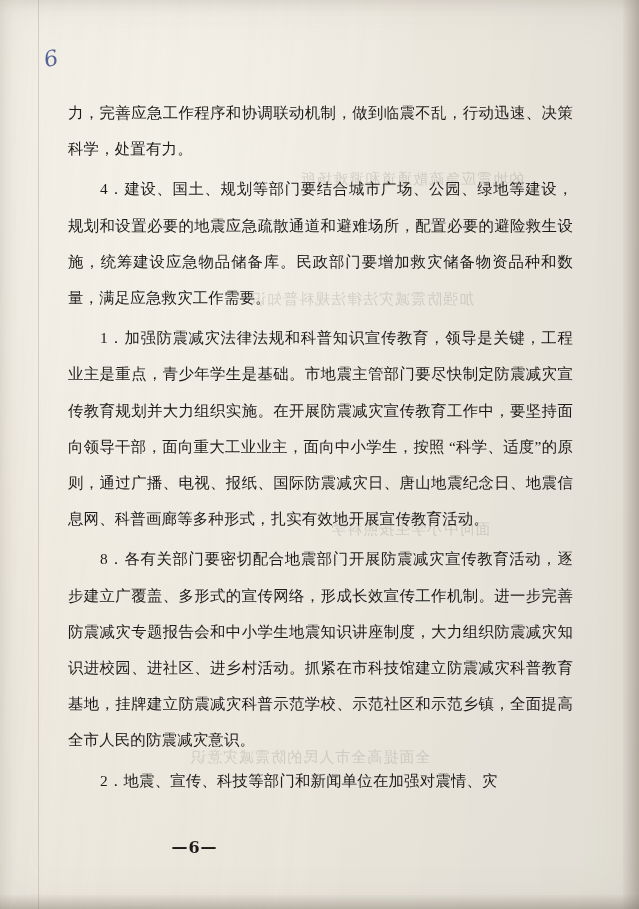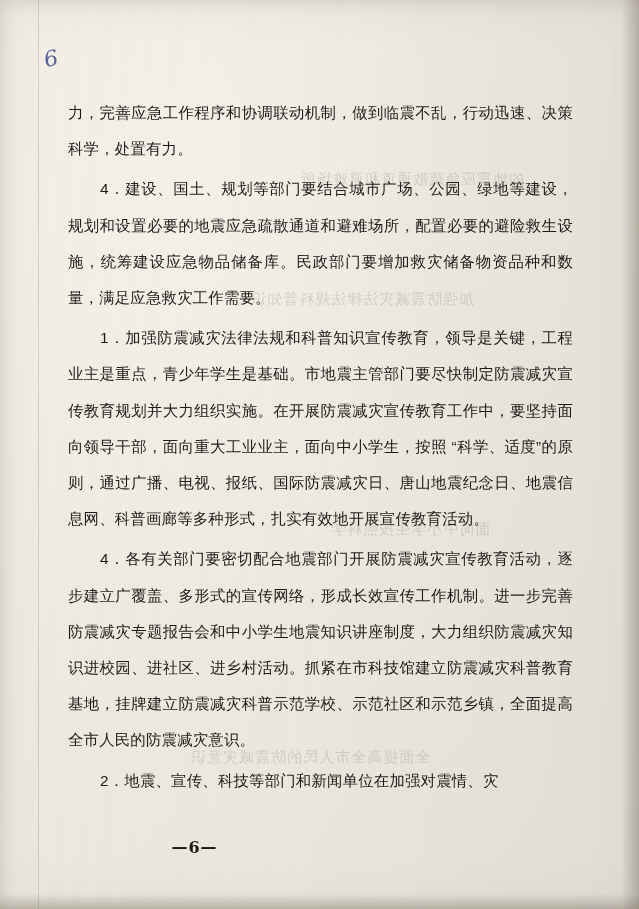--- a/index.html
+++ b/index.html
@@ -81,21 +81,21 @@
 
   .content {
     position: absolute;
     left: 68px;
     top: 95px;
     width: 505px;
   }
 
   p.para {
     margin: 0 0 4px 0;
-    font-family: Liberation Sans, sans-serif;
+    font-family: Liberation Serif, serif;
     font-size: 15.4px;
     line-height: 36.2px;
     color: #1d1c1a;
     text-align: justify;
     text-justify: inter-ideograph;
     letter-spacing: 0.2px;
     text-indent: 0;
   }
   p.indent {
     text-indent: 32px;
@@ -142,21 +142,21 @@
   <div class="bleed" style="left:250px; top:290px;">加强防震减灾法律法规科普知识</div>
   <div class="bleed" style="left:330px; top:520px;">面向中小学生按照科学</div>
   <div class="bleed" style="left:190px; top:748px;">全面提高全市人民的防震减灾意识</div>
 
   <div class="hand-mark">6</div>
 
   <div class="content">
     <p class="para">力，完善应急工作程序和协调联动机制，做到临震不乱，行动迅速、决策科学，处置有力。</p>
     <p class="para indent">4．建设、国土、规划等部门要结合城市广场、公园、绿地等建设，规划和设置必要的地震应急疏散通道和避难场所，配置必要的避险救生设施，统筹建设应急物品储备库。民政部门要增加救灾储备物资品种和数量，满足应急救灾工作需要。</p>
     <p class="para indent">1．加强防震减灾法律法规和科普知识宣传教育，领导是关键，工程业主是重点，青少年学生是基础。市地震主管部门要尽快制定防震减灾宣传教育规划并大力组织实施。在开展防震减灾宣传教育工作中，要坚持面向领导干部，面向重大工业业主，面向中小学生，按照 “科学、适度”的原则，通过广播、电视、报纸、国际防震减灾日、唐山地震纪念日、地震信息网、科普画廊等多种形式，扎实有效地开展宣传教育活动。</p>
-    <p class="para indent">4．各有关部门要密切配合地震部门开展防震减灾宣传教育活动，逐步建立广覆盖、多形式的宣传网络，形成长效宣传工作机制。进一步完善防震减灾专题报告会和中小学生地震知识讲座制度，大力组织防震减灾知识进校园、进社区、进乡村活动。抓紧在市科技馆建立防震减灾科普教育基地，挂牌建立防震减灾科普示范学校、示范社区和示范乡镇，全面提高全市人民的防震减灾意识。</p>
+    <p class="para indent">8．各有关部门要密切配合地震部门开展防震减灾宣传教育活动，逐步建立广覆盖、多形式的宣传网络，形成长效宣传工作机制。进一步完善防震减灾专题报告会和中小学生地震知识讲座制度，大力组织防震减灾知识进校园、进社区、进乡村活动。抓紧在市科技馆建立防震减灾科普教育基地，挂牌建立防震减灾科普示范学校、示范社区和示范乡镇，全面提高全市人民的防震减灾意识。</p>
     <p class="para indent">2．地震、宣传、科技等部门和新闻单位在加强对震情、灾</p>
   </div>
 
   <div class="footer-num">—6—</div>
 
   <div class="right-edge-band"></div>
   <div class="bottom-edge-band"></div>
   <div class="scan-edge"></div>
 </div>
 

